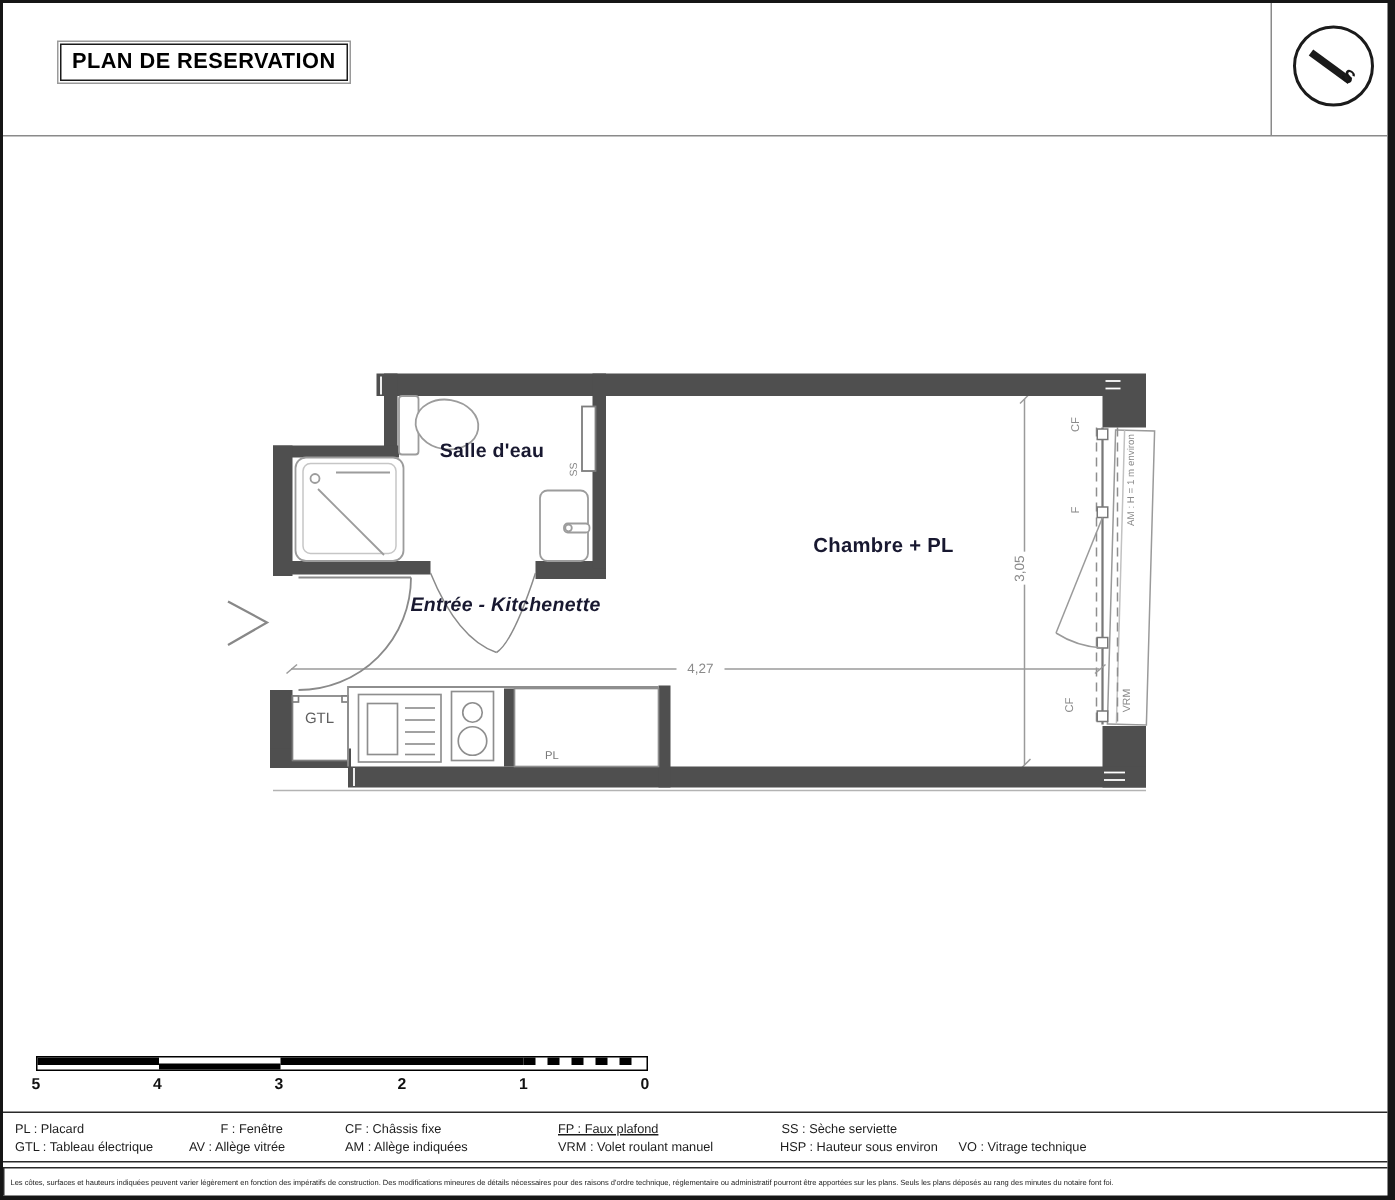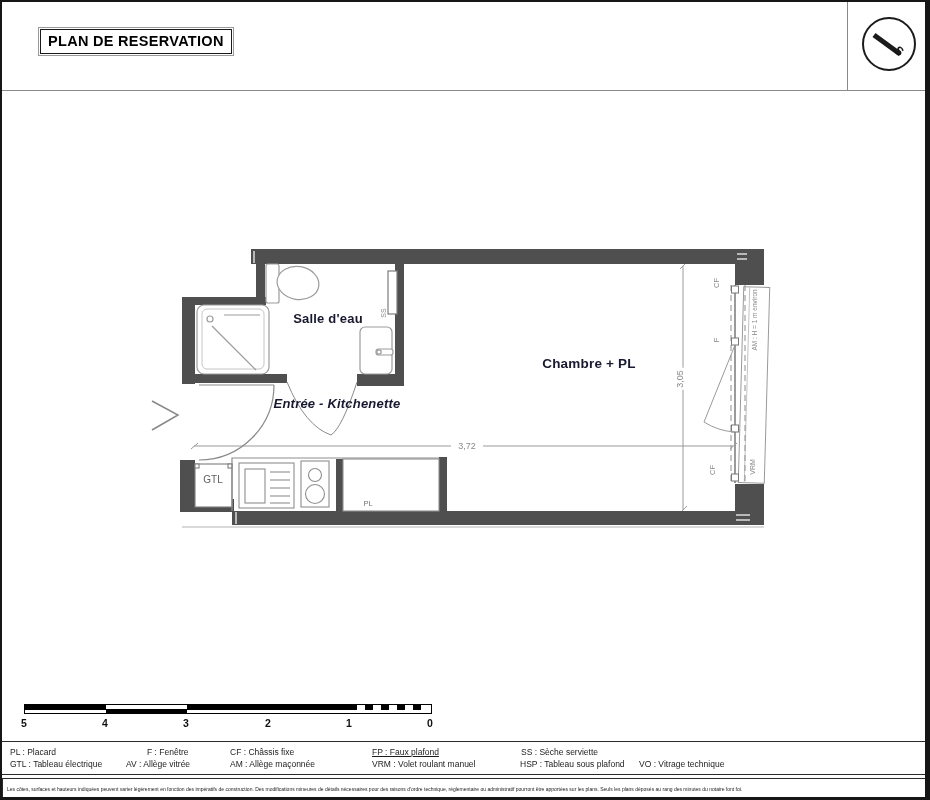--- a/index.html
+++ b/index.html
@@ -17,21 +17,21 @@
     font-size:14.5px;font-weight:700;letter-spacing:.3px;color:#000;white-space:nowrap;
   }
   #compass{position:absolute;left:854px;top:8px;width:72px;height:72px;}
   #compass-s{position:absolute;left:897px;top:49px;font-size:12px;font-weight:700;color:#161616;
     transform:translate(-50%,-50%) rotate(38deg);}
   svg.plan{position:absolute;left:0;top:0;}
   .lbl{position:absolute;transform:translate(-50%,-50%);white-space:nowrap;line-height:1;}
   .rot{transform:translate(-50%,-50%) rotate(-90deg);}
   .room-lbl{font-weight:700;color:#181830;font-size:13px;letter-spacing:.2px;}
   .ann{color:#8a8a8a;}
-  #lbl-salledeau{left:326px;top:316px;}
+  #lbl-salledeau{left:326px;top:298px;}
   #lbl-entree{left:335px;top:401px;font-style:italic;}
   #lbl-chambre{left:587px;top:362px;font-size:13.5px;}
   #lbl-gtl{left:211px;top:478px;font-size:10px;color:#5f5f5f;}
   #lbl-pl{left:366px;top:502px;font-size:7.5px;color:#777;}
   #lbl-ss{left:381px;top:311px;font-size:7px;}
   #lbl-cf-top{left:715px;top:281px;font-size:7.5px;}
   #lbl-f{left:715px;top:338px;font-size:7.5px;}
   #lbl-cf-bottom{left:711px;top:468px;font-size:7.5px;}
   #lbl-am{left:753px;top:318px;font-size:6.5px;}
   #lbl-vrm{left:750px;top:465px;font-size:7px;}
@@ -197,21 +197,21 @@
 
   <div class="lbl" id="lbl-gtl">GTL</div>
   <div class="lbl" id="lbl-pl">PL</div>
   <div class="lbl rot ann" id="lbl-ss">SS</div>
   <div class="lbl rot ann" id="lbl-cf-top">CF</div>
   <div class="lbl rot ann" id="lbl-f">F</div>
   <div class="lbl rot ann" id="lbl-cf-bottom">CF</div>
   <div class="lbl rot ann" id="lbl-am">AM : H = 1 m environ</div>
   <div class="lbl rot ann" id="lbl-vrm">VRM</div>
 
-  <div class="lbl ann" id="dim-670">3,72</div>
+  <div class="lbl ann" id="dim-670">4,27</div>
   <div class="lbl rot ann" id="dim-305">3,05</div>
 
   <div id="scalebar">
     <div class="bar">
       <div class="seg" style="left:0;top:0;width:81px;height:4.5px;"></div>
       <div class="seg" style="left:81px;top:3.5px;width:81px;height:4.5px;"></div>
       <div class="seg" style="left:162px;top:0;width:162px;height:4.5px;"></div>
       <div class="seg" style="left:324px;top:0;width:8px;height:4.5px;"></div>
       <div class="seg" style="left:340px;top:0;width:8px;height:4.5px;"></div>
       <div class="seg" style="left:356px;top:0;width:8px;height:4.5px;"></div>
@@ -225,25 +225,25 @@
     <span class="num" style="left:325px;">1</span>
     <span class="num" style="left:406px;">0</span>
   </div>
 
   <div id="legend-box">
     <span class="lg" style="left:8px;top:5px;">PL : Placard</span>
     <span class="lg" style="left:8px;top:17px;">GTL : Tableau électrique</span>
     <span class="lg" style="left:118px;top:5px;padding-left:27px;">F : Fenêtre</span>
     <span class="lg" style="left:124px;top:17px;">AV : Allège vitrée</span>
     <span class="lg" style="left:228px;top:5px;">CF : Châssis fixe</span>
-    <span class="lg" style="left:228px;top:17px;">AM : Allège maçonnée</span>
+    <span class="lg" style="left:228px;top:17px;">AM : Allège indiquées</span>
     <span class="lg" style="left:370px;top:5px;text-decoration:underline;">FP : Faux plafond</span>
     <span class="lg" style="left:370px;top:17px;">VRM : Volet roulant manuel</span>
     <span class="lg" style="left:519px;top:5px;">SS : Sèche serviette</span>
-    <span class="lg" style="left:518px;top:17px;">HSP : Tableau sous plafond</span>
+    <span class="lg" style="left:518px;top:17px;">HSP : Hauteur sous environ</span>
     <span class="lg" style="left:637px;top:17px;">VO : Vitrage technique</span>
   </div>
 
   <div id="disclaimer-box">
     <div class="txt">Les côtes, surfaces et hauteurs indiquées peuvent varier légèrement en fonction des impératifs de construction. Des modifications mineures de détails nécessaires pour des raisons d'ordre technique, réglementaire ou administratif pourront être apportées sur les plans. Seuls les plans déposés au rang des minutes du notaire font foi.</div>
   </div>
 
 </div>
 
 </body></html>

